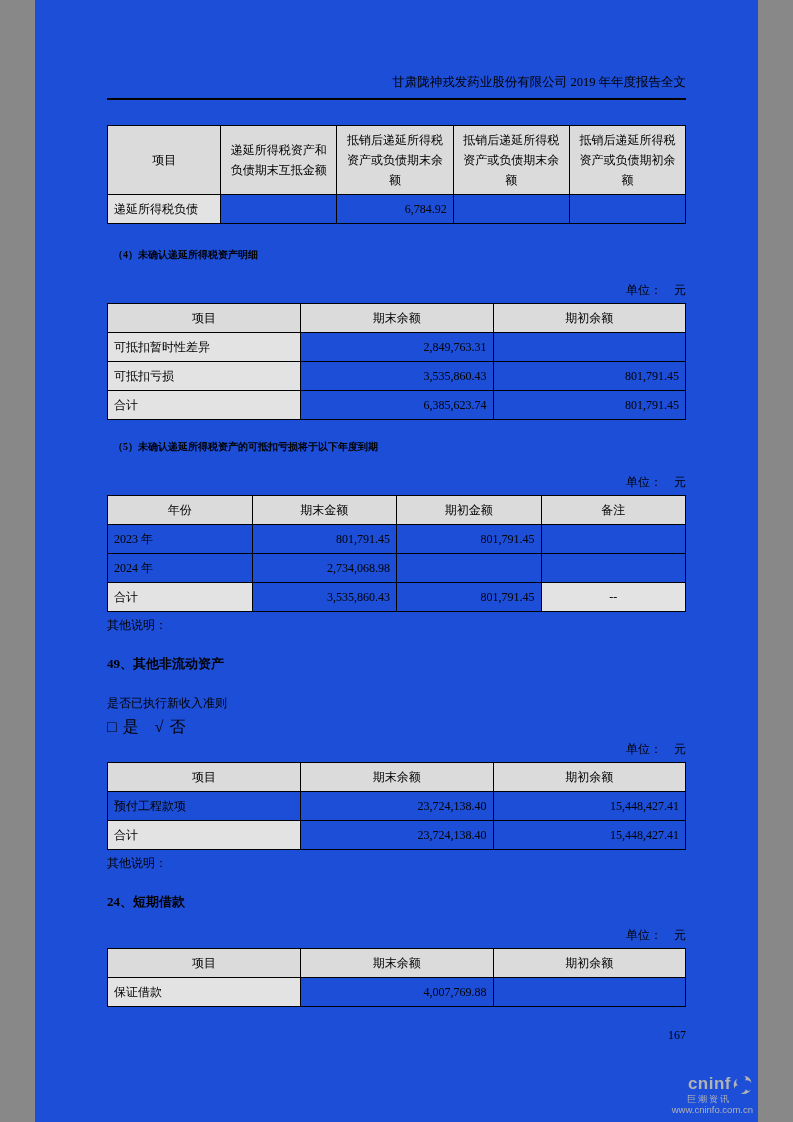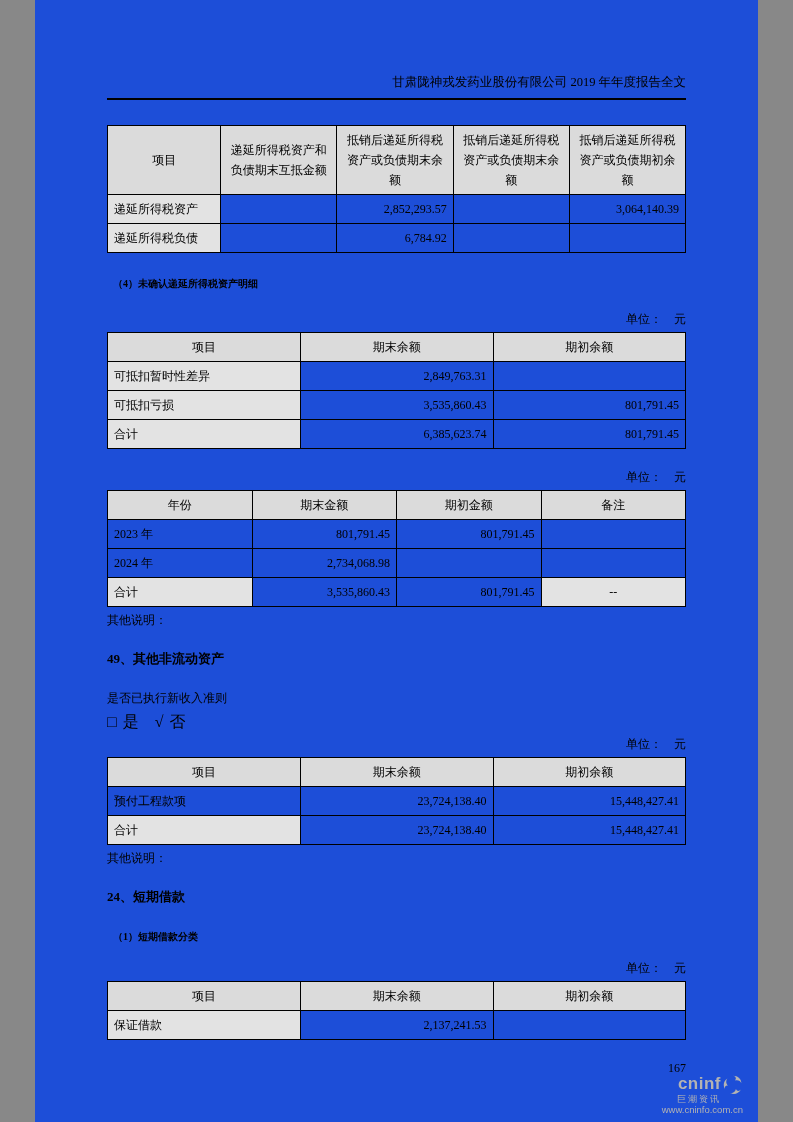--- a/index.html
+++ b/index.html
@@ -54,21 +54,21 @@
   .unit-note.tight { margin-top:6px; }
   .unit-note.mid { margin-top:16px; }
   .plain-note { font-size:12px; margin-top:5px; line-height:16px; }
   .question { font-size:12px; margin-top:22px; line-height:16px; }
   .choice-line { font-size:16px; margin-top:8px; line-height:16px; }
   .choice-line .glyph { margin-right:6px; }
   .choice-line .lbl { margin-right:12px; }
   .page-number { text-align:right; font-size:12px; margin-top:20px; line-height:16px; }
 
   .cninf-logo {
-    position:absolute; right:15px; bottom:7px;
+    position:absolute; right:5px; bottom:7px;
     text-align:right; color:#b3b3b3; line-height:1.1;
     font-family:"Liberation Sans","DejaVu Sans",sans-serif;
     width:110px;
   }
   .cninf-row { display:flex; align-items:center; justify-content:flex-end; gap:2px; }
   .cninf-brand { font-size:17px; font-weight:bold; letter-spacing:0.5px; }
   .cninf-caption { font-size:9px; letter-spacing:2px; margin-right:22px; }
   .cninf-site { font-size:9.5px; }
 </style>
 </head>
@@ -91,27 +91,20 @@
         <tr>
           <th>项目</th>
           <th>递延所得税资产和负债期末互抵金额</th>
           <th>抵销后递延所得税资产或负债期末余额</th>
           <th>抵销后递延所得税资产或负债期末余额</th>
           <th>抵销后递延所得税资产或负债期初余额</th>
         </tr>
       </thead>
       <tbody>
         <tr>
-          <td class="shade left">递延所得税资产</td>
-          <td class="right"></td>
-          <td class="right">2,852,293.57</td>
-          <td class="right"></td>
-          <td class="right">3,064,140.39</td>
-        </tr>
-        <tr>
           <td class="shade left">递延所得税负债</td>
           <td class="right"></td>
           <td class="right">6,784.92</td>
           <td class="right"></td>
           <td class="right"></td>
         </tr>
       </tbody>
     </table>
 
   <h3 class="subsec">（4）未确认递延所得税资产明细</h3>
@@ -141,20 +134,21 @@
           <td class="right">801,791.45</td>
         </tr>
         <tr>
           <td class="shade left">合计</td>
           <td class="right">6,385,623.74</td>
           <td class="right">801,791.45</td>
         </tr>
       </tbody>
     </table>
 
+  <h3 class="subsec subsec5">（5）未确认递延所得税资产的可抵扣亏损将于以下年度到期</h3>
   <div class="unit-note">单位：　元</div>
   <table class="doc-table">
       <colgroup>
         <col style="width: 25%;">
         <col style="width: 25%;">
         <col style="width: 25%;">
         <col style="width: 25%;">
       </colgroup>
       <thead>
         <tr>
@@ -216,39 +210,38 @@
         <tr>
           <td class="shade left">合计</td>
           <td class="right">23,724,138.40</td>
           <td class="right">15,448,427.41</td>
         </tr>
       </tbody>
     </table>
   <div class="plain-note">其他说明：</div>
 
   <h2 class="sec">24、短期借款</h2>
-  <h3 class="subsec">（1）短期借款分类</h3>
   <div class="unit-note mid">单位：　元</div>
   <table class="doc-table">
       <colgroup>
         <col style="width: 33.4%;">
         <col style="width: 33.3%;">
         <col style="width: 33.3%;">
       </colgroup>
       <thead>
         <tr>
           <th>项目</th>
           <th>期末余额</th>
           <th>期初余额</th>
         </tr>
       </thead>
       <tbody>
         <tr>
           <td class="shade left">保证借款</td>
-          <td class="right">2,137,241.53</td>
+          <td class="right">4,007,769.88</td>
           <td class="right"></td>
         </tr>
       </tbody>
     </table>
 
   <div class="page-number">167</div>
 
   <div class="cninf-logo">
     <div class="cninf-row">
       <span class="cninf-brand">cninf</span>

